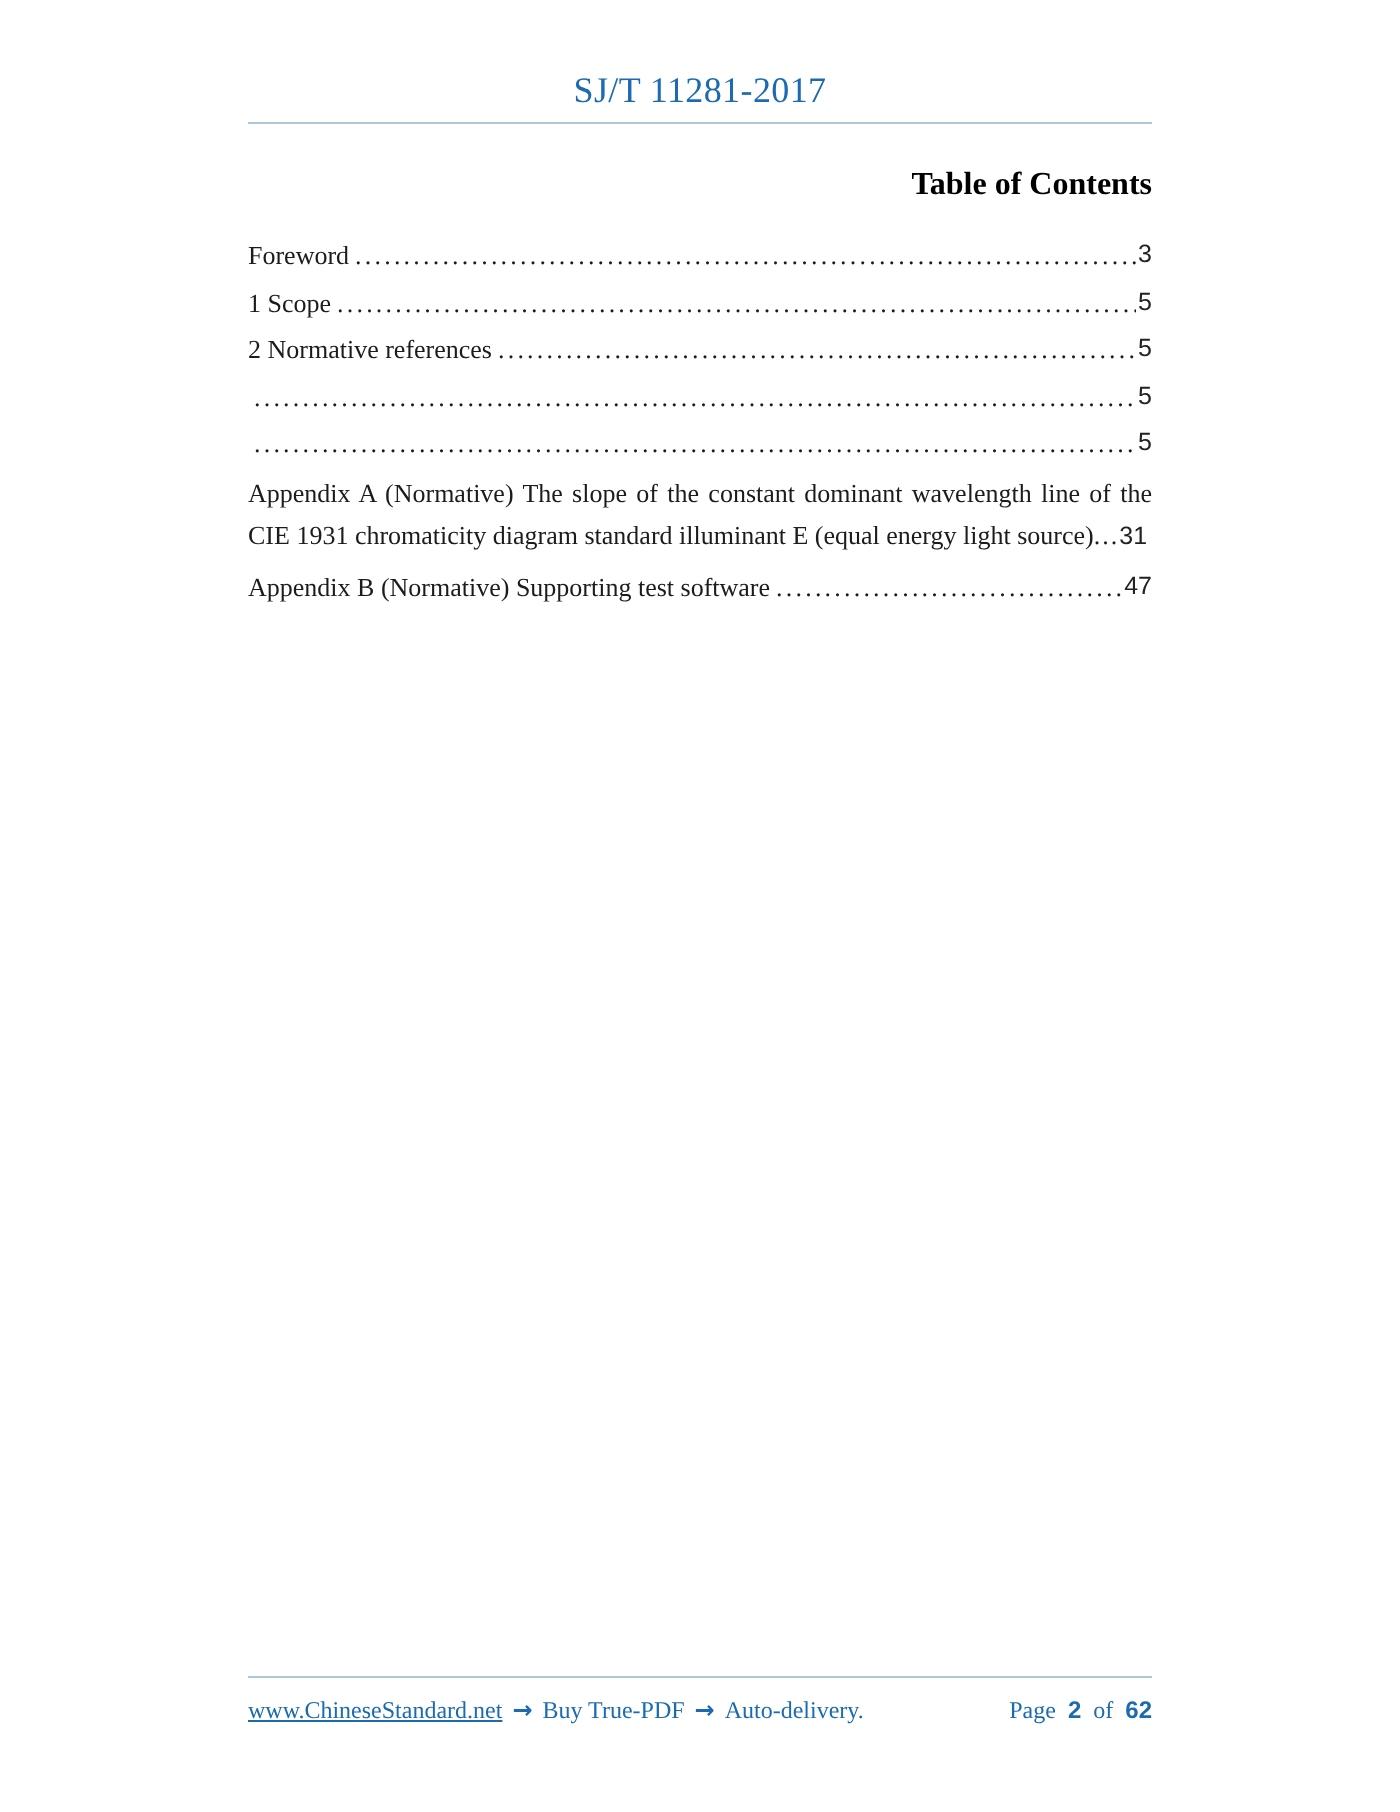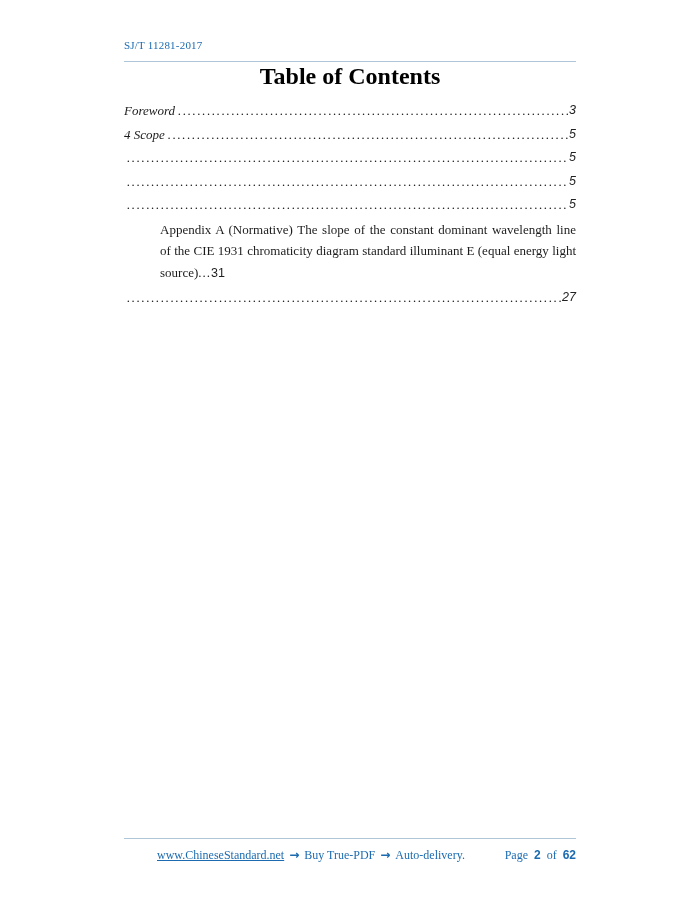--- a/index.html
+++ b/index.html
@@ -5,34 +5,34 @@
   :root{
     --accent:#1c6bb0;
     --rule:#aec6d8;
     --ink:#1c1c1c;
   }
   *{margin:0;padding:0;box-sizing:border-box;}
   html,body{background:#ffffff;}
   body{width:700px;height:906px;font-family:"Liberation Serif", serif;}
   .page{position:relative;width:700px;height:906px;background:#ffffff;overflow:hidden;}
   .content{width:452px;margin:0 auto;padding-top:38px;}
-  .doc-header{ color:var(--accent);font-size:11px;line-height:14px;letter-spacing:.2px;}
+  .doc-header{ text-align:center;color:var(--accent);font-size:18px;line-height:14px;letter-spacing:.2px;}
   .header-rule{border:none;border-top:1px solid var(--rule);margin-top:9px;height:0;}
-  .doc-title{text-align:center;font-size:24px;font-weight:bold;color:#000;margin-top:4px;line-height:20px;}
+  .doc-title{text-align:right;font-size:16px;font-weight:bold;color:#000;margin-top:21px;line-height:20px;}
   .toc{margin-top:13px;color:var(--ink);font-size:13px;}
-  .toc-row{display:flex;align-items:flex-start;line-height:23.5px;white-space:nowrap;font-style:italic;}
+  .toc-row{display:flex;align-items:flex-start;line-height:23.5px;white-space:nowrap;}
   .toc-title{flex:0 0 auto;}
   .leader{flex:1 1 auto;min-width:0;overflow:hidden;margin-left:3px;margin-right:1px;}
   .leader::after{content:"..........................................................................................................................................................................................................";letter-spacing:1.6px;}
   .pagenum{flex:0 0 auto;font-family:"Liberation Sans", sans-serif;font-size:12.5px;color:#222;}
-  .toc-para{text-align:justify;line-height:21.5px;margin-top:2px;margin-bottom:2px;margin-left:36px;}
+  .toc-para{text-align:justify;line-height:21.5px;margin-top:2px;margin-bottom:2px;}
   .toc-para .pagenum{display:inline;}
   .inline-dots{letter-spacing:1px;}
   .footer{position:absolute;top:838px;left:124px;width:452px;border-top:1px solid var(--rule);padding-top:9px;display:flex;justify-content:space-between;align-items:baseline;color:var(--accent);font-size:12px;line-height:14px;}
-  .footer-left{display:flex;align-items:baseline;gap:5px;margin-left:33px;}
+  .footer-left{display:flex;align-items:baseline;gap:5px;}
   .footer-link{color:var(--accent);text-decoration:underline;cursor:pointer;}
   .arrow{font-family:"DejaVu Sans", sans-serif;font-weight:bold;font-size:12px;}
   .footer-right{display:flex;align-items:flex-start;gap:6px;}
   .pg-num{font-family:"Liberation Sans", sans-serif;font-weight:bold;font-size:12px;}
 </style>
 </head>
 <body>
 
 <div class="page">
   <div class="content">
@@ -44,46 +44,48 @@
 
     <div class="toc">
 
       <div class="toc-row">
         <span class="toc-title">Foreword</span>
         <span class="leader"></span>
         <span class="pagenum">3</span>
       </div>
 
       <div class="toc-row">
-        <span class="toc-title">4 Scope</span>
+        <span class="toc-title">1 Scope</span>
         <span class="leader"></span>
         <span class="pagenum">5</span>
       </div>
 
       <div class="toc-row">
+        <span class="toc-title">2 Normative references</span>
         <span class="leader"></span>
         <span class="pagenum">5</span>
       </div>
 
       <div class="toc-row">
         <span class="leader"></span>
         <span class="pagenum">5</span>
       </div>
 
       <div class="toc-row">
         <span class="leader"></span>
         <span class="pagenum">5</span>
       </div>
 
 
       <div class="toc-para"><span>Appendix A (Normative) The slope of the constant dominant wavelength line of the CIE 1931 chromaticity diagram standard illuminant E (equal energy light source)</span><span class="inline-dots">...</span><span class="pagenum">31</span></div>
 
       <div class="toc-row">
+        <span class="toc-title">Appendix B (Normative) Supporting test software</span>
         <span class="leader"></span>
-        <span class="pagenum">27</span>
+        <span class="pagenum">47</span>
       </div>
 
     </div>
   </div>
 
   <div class="footer">
     <div class="footer-left">
       <span class="footer-link">www.ChineseStandard.net</span>
       <span class="arrow">→</span>
       <span>Buy True-PDF</span>

